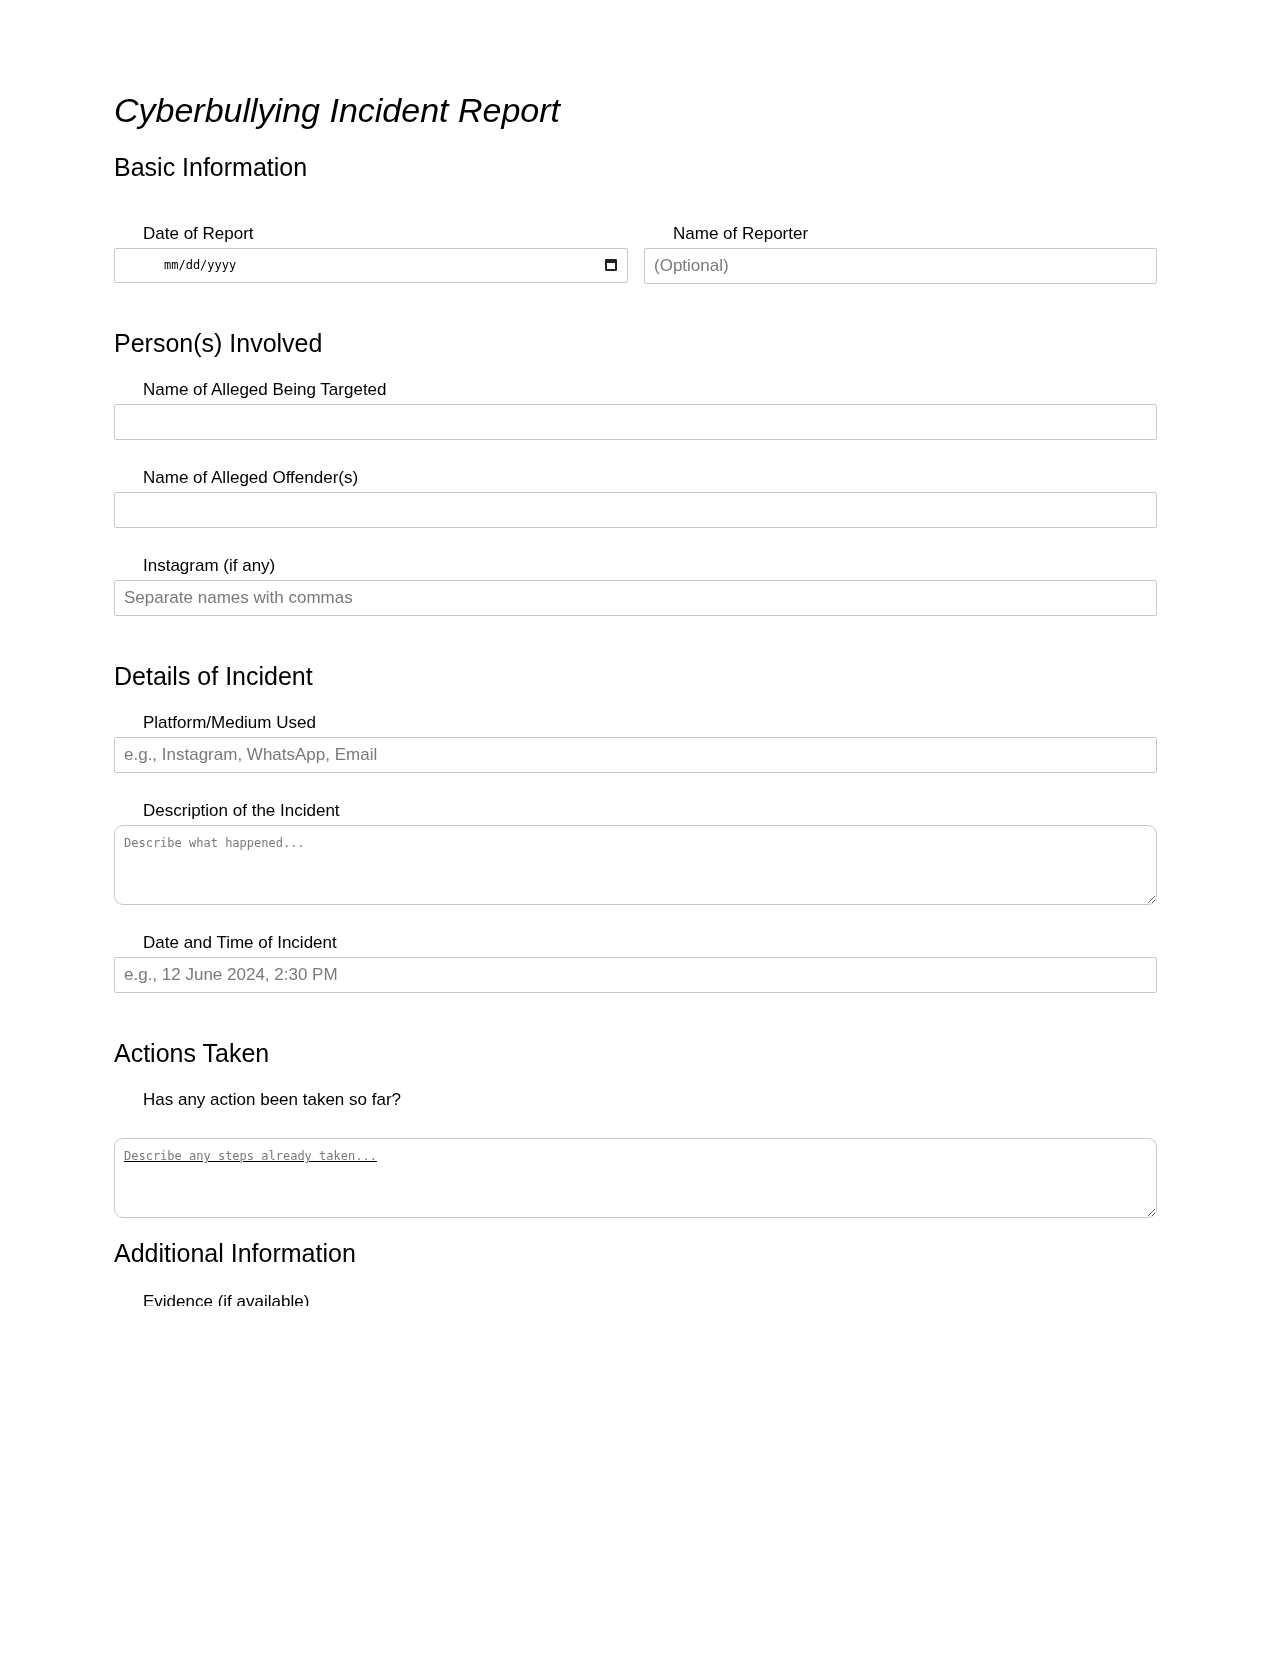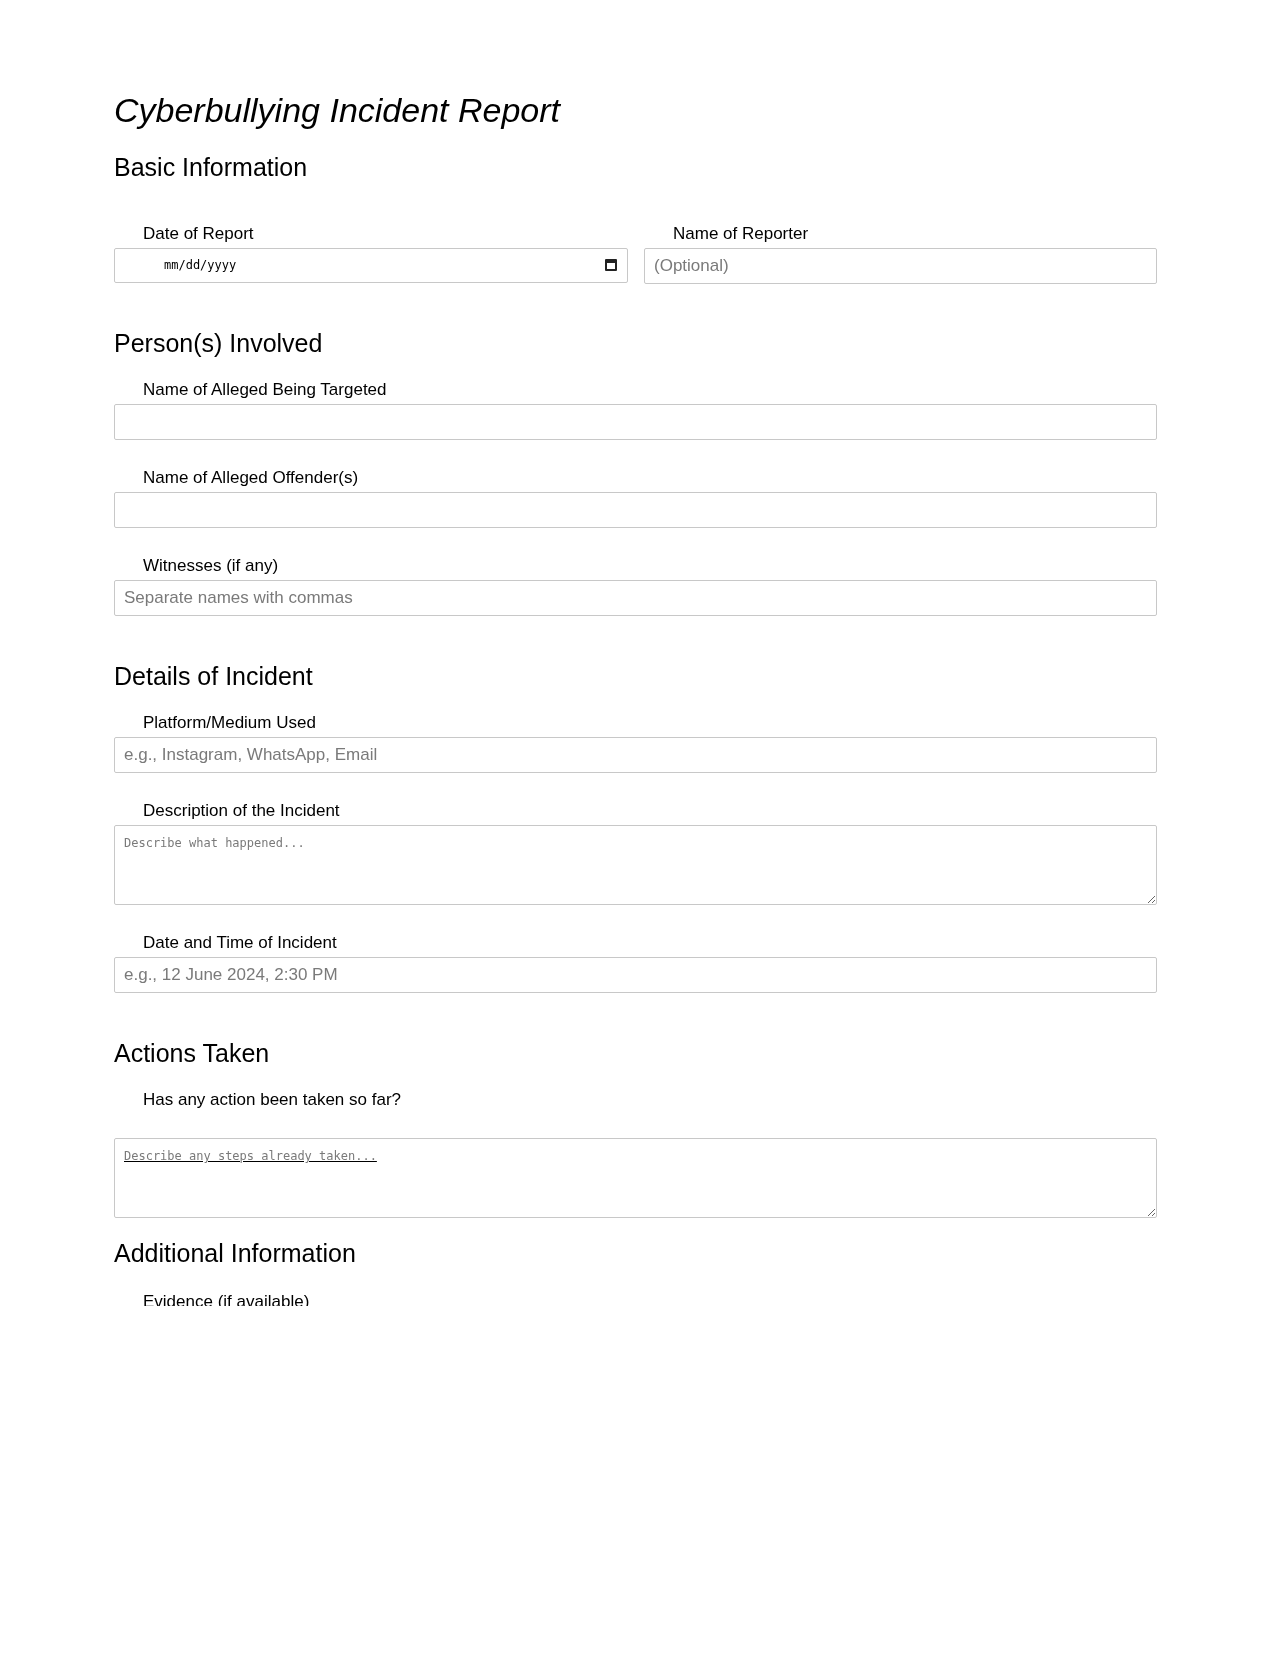--- a/index.html
+++ b/index.html
@@ -60,21 +60,21 @@
       color: #ef4444;
       outline: none;
     }
     .input::placeholder { color: #7a7a7a; }
     .textarea {
       position: absolute;
       left: 0;
       width: 1043px;
       height: 80px;
       border: 1px solid #c8c8c8;
-      border-radius: 2px;
+      border-radius: 9px;
       background: #fff;
       font-family: "DejaVu Sans Mono", monospace;
       font-size: 12px;
       padding: 10px 9px;
       resize: vertical;
       outline: none;
     }
     .textarea::placeholder { color: #7a7a7a; }
     .date-wrap {
       position: absolute;
@@ -127,21 +127,21 @@
   <input class="input reporter-input" type="text" placeholder="(Optional)" style="">
 
   <h2 style="top:328px;">Person(s) Involved</h2>
 
   <label style="top:380px;">Name of Alleged Being Targeted</label>
   <input class="input" type="text" style="top: 404px;">
 
   <label style="top:468px;">Name of Alleged Offender(s)</label>
   <input class="input" type="text" style="top: 492px;">
 
-  <label style="top:556px;">Witnesses (if any)</label>
+  <label style="top:556px;">Instagram (if any)</label>
   <input class="input" type="text" style="top: 580px;" placeholder="Separate names with commas">
 
   <h2 style="top:661px;">Details of Incident</h2>
 
   <label style="top:713px;">Platform/Medium Used</label>
   <input class="input" type="text" style="top: 737px;" placeholder="e.g., Instagram, WhatsApp, Email">
 
   <label style="top:801px;">Description of the Incident</label>
   <textarea class="textarea" style="top: 825px;" placeholder="Describe what happened..."></textarea>
 

